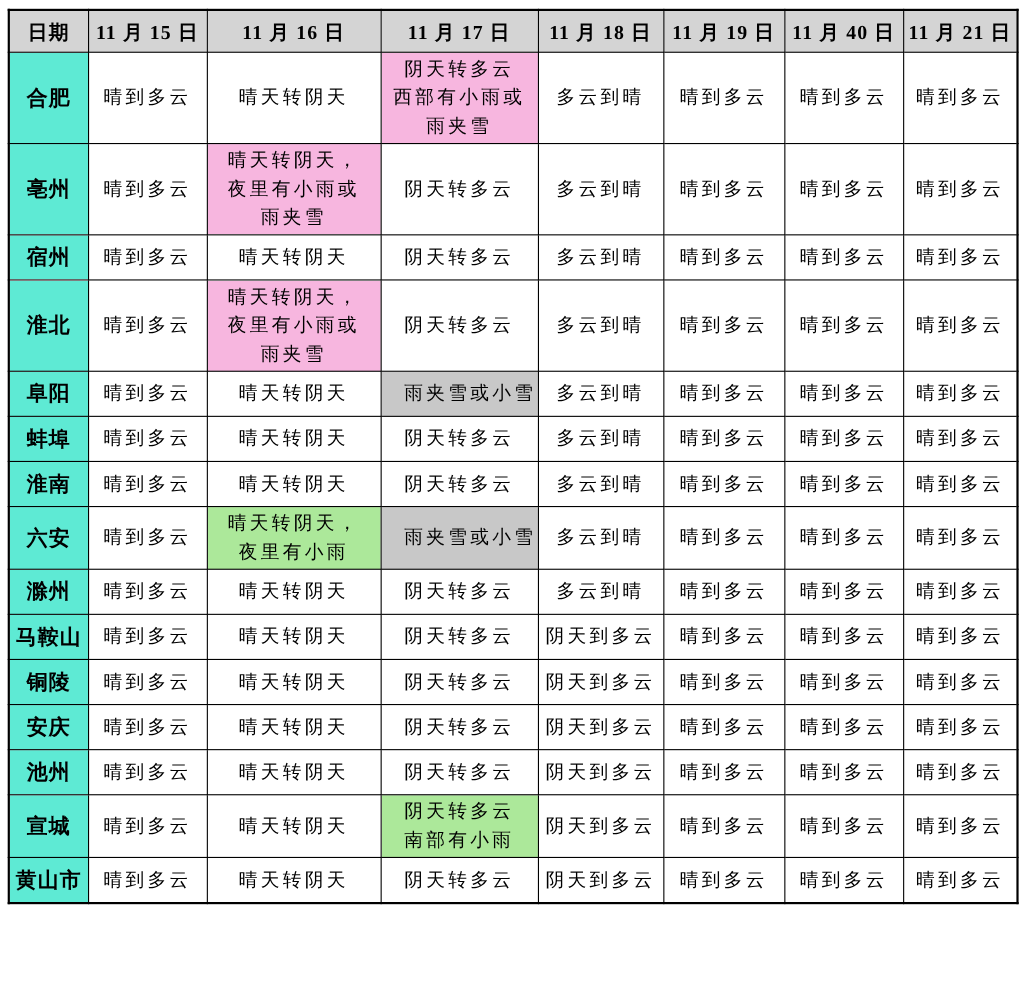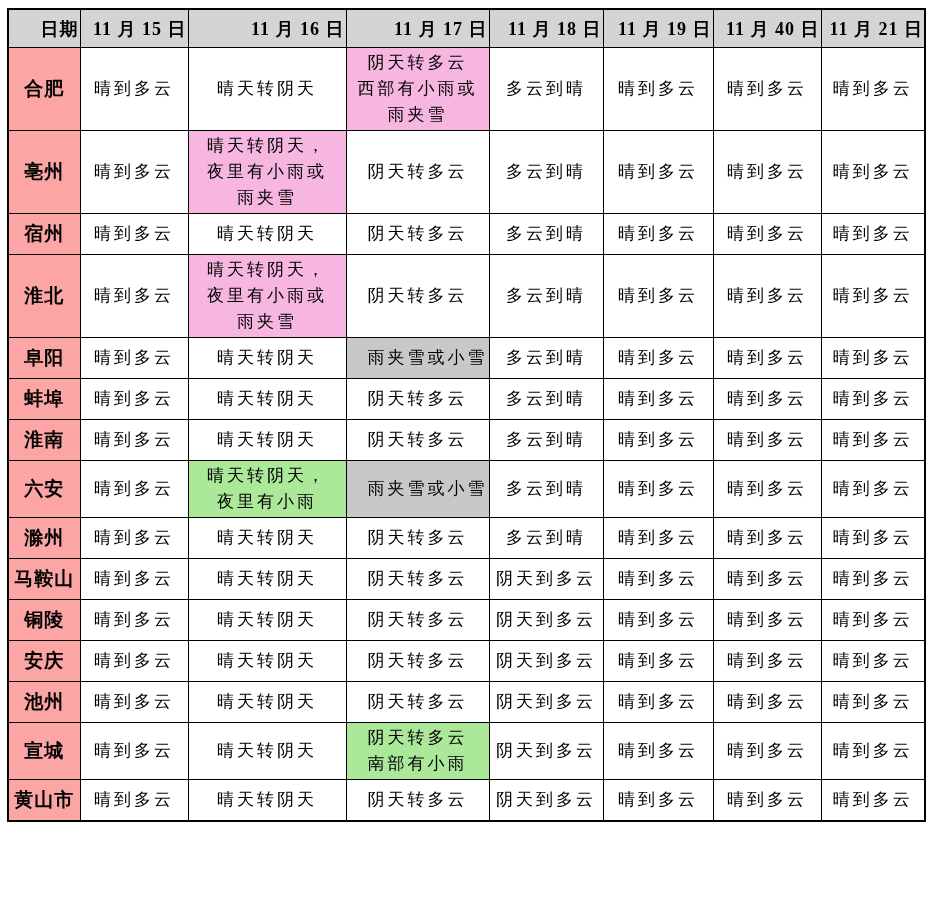--- a/index.html
+++ b/index.html
@@ -25,28 +25,27 @@
     vertical-align: middle;
     padding: 2px 1px;
     overflow: hidden;
   }
   .forecast thead th {
     background: var(--c-header_bg, #d4d4d4);
     height: 33px;
     font-size: 18px;
     font-weight: bold;
     letter-spacing: 1px;
-    text-align: right;
   }
   .forecast tbody tr { height: 41px; }
   .forecast tbody th.city {
     font-size: 19px;
     font-weight: bold;
     letter-spacing: 1px;
-    background: #fca5a5;
+    background: #5eead4;
   }
   .forecast td {
     font-size: 17px;
     font-weight: normal;
     letter-spacing: 3px;
     line-height: 26px;
     white-space: pre-line;
     background: #ffffff;
   }
   .forecast td.bg-pink  { background: var(--c-pink,  #f7b6df); }

